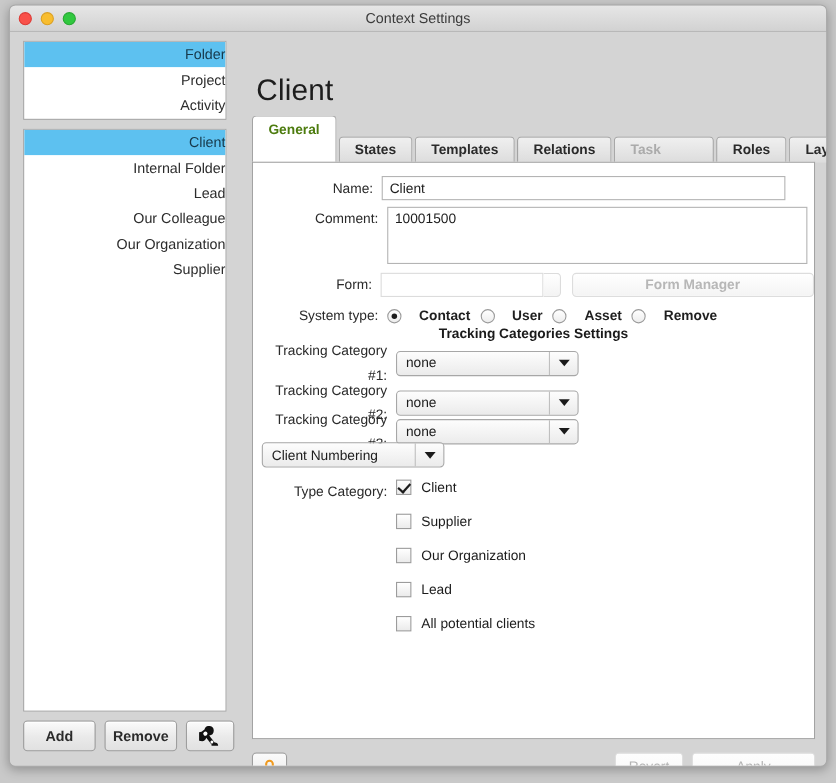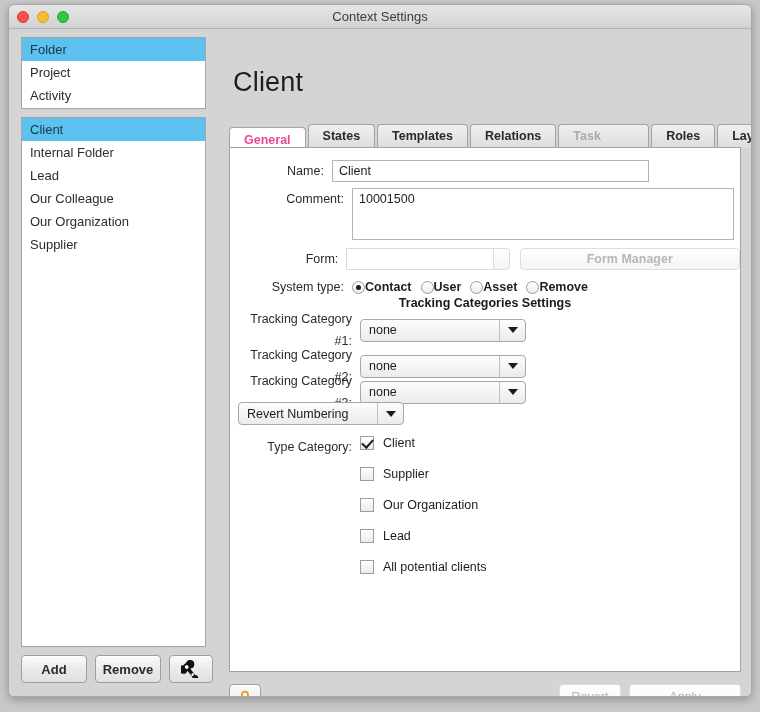--- a/index.html
+++ b/index.html
@@ -61,20 +61,21 @@
   }
   #list-top    { top: 8px;  height: 72px; }
   #list-bottom { top: 88px; height: 530px; }
   .list-item {
     height: 23px;
     line-height: 23px;
     padding-left: 8px;
     font-size: 13px;
     color: #2c2c2c;
     white-space: nowrap;
+    text-align: right;
   }
   .list-item.selected { background: #5dc1f0; color: #17384a; }
 
   
   #sidebar-toolbar {
     position: absolute; left: 12px; top: 626px;
     display: flex; gap: 8px; align-items: center;
   }
   .btn {
     background: linear-gradient(to bottom, #fbfbfb 0%, #eaeaea 52%, #e1e1e1 100%);
@@ -119,22 +120,22 @@
     color: #2a2a2a;
     background: linear-gradient(to bottom, #f0f0f0 0%, #dcdcdc 100%);
     border: 1px solid #a3a3a3;
     border-bottom: none;
     border-radius: 4px 4px 0 0;
     margin-right: 2px;
     cursor: default;
   }
   .tab.active {
     background: #ffffff;
-    color: #ec4899;
-    height: 21px;
+    color: #4d7c0f;
+    height: 43px;
     line-height: 24px;
   }
   .tab.disabled { color: #ababab; }
 
   
   #panel {
     position: absolute; left: 12px; top: 118px;
     width: 512px; height: 525px;
     background: #ffffff;
     border: 1px solid #a3a3a3;
@@ -152,21 +153,21 @@
     background: #fff;
     font-size: 12.5px;
     font-family: "Liberation Sans", sans-serif;
     color: #1c1c1c;
     padding: 2px 6px;
     outline: none;
   }
   .input:disabled { background: #fdfdfd; }
 
   
-  #row-name  { left: 0;  top: 12px;  width: 419px; }
+  #row-name  { left: 0;  top: 12px;  width: 484px; }
   #row-name .field-label { width: 114px; }
   #input-name { width: 382px; height: 22px; margin-left: 8px; }
 
   
   #row-comment { left: 0; top: 40px; width: 510px; }
   #row-comment .field-label { width: 114px; }
   #input-comment {
     width: 382px; height: 52px; margin-left: 8px;
     resize: none; line-height: 16px;
   }
@@ -191,21 +192,21 @@
     font-size: 12.5px; font-weight: bold;
     color: #b7b7b7;
     display: flex; align-items: center; justify-content: center;
     cursor: default;
   }
 
   
   #row-systype { left: 0; top: 128px; width: 510px; align-items: center; }
   #row-systype .field-label { width: 114px; }
   #radios { margin-left: 8px; display: flex; align-items: center; gap: 5px; }
-  .radio-item { display: flex; align-items: center; gap: 0; margin-right: 4px; }
+  .radio-item { display: flex; align-items: center; gap: 16px; margin-right: 4px; }
   .radio {
     width: 13px; height: 13px; border-radius: 50%;
     border: 1px solid #9a9a9a;
     background: linear-gradient(to bottom,#ffffff,#ededed);
     position: relative;
   }
   .radio.checked::after {
     content: ""; position: absolute;
     left: 3px; top: 3px; width: 5px; height: 5px;
     border-radius: 50%; background: #1c1c1c;
@@ -428,21 +429,21 @@
         <div class="row track-row" id="row-t3">
           <div class="field-label">Tracking Category #3:</div>
           <div class="combo">
             <span class="combo-text">none</span>
             <span class="combo-arrow"></span>
           </div>
         </div>
 
         <div class="row track-row" id="row-num">
           <div class="combo">
-            <span class="combo-text">Revert Numbering</span>
+            <span class="combo-text">Client Numbering</span>
             <span class="combo-arrow"></span>
           </div>
         </div>
 
         <div class="row" id="row-typecat">
           <div class="field-label">Type Category:</div>
           <div id="checkgroup">
             <div class="check-item">
               <span class="checkbox checked"></span>
               <span class="check-label">Client</span>

